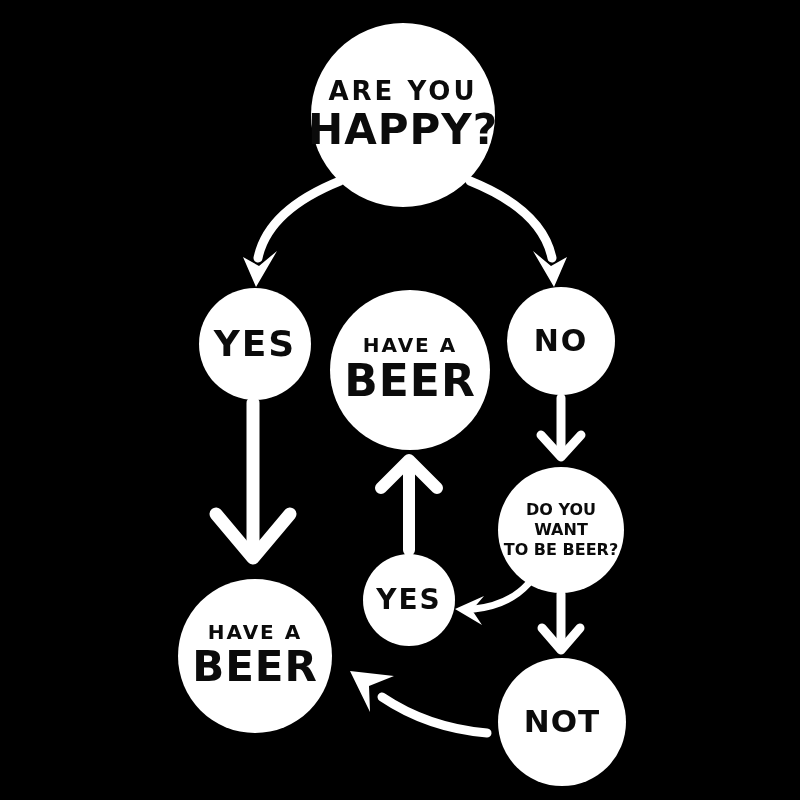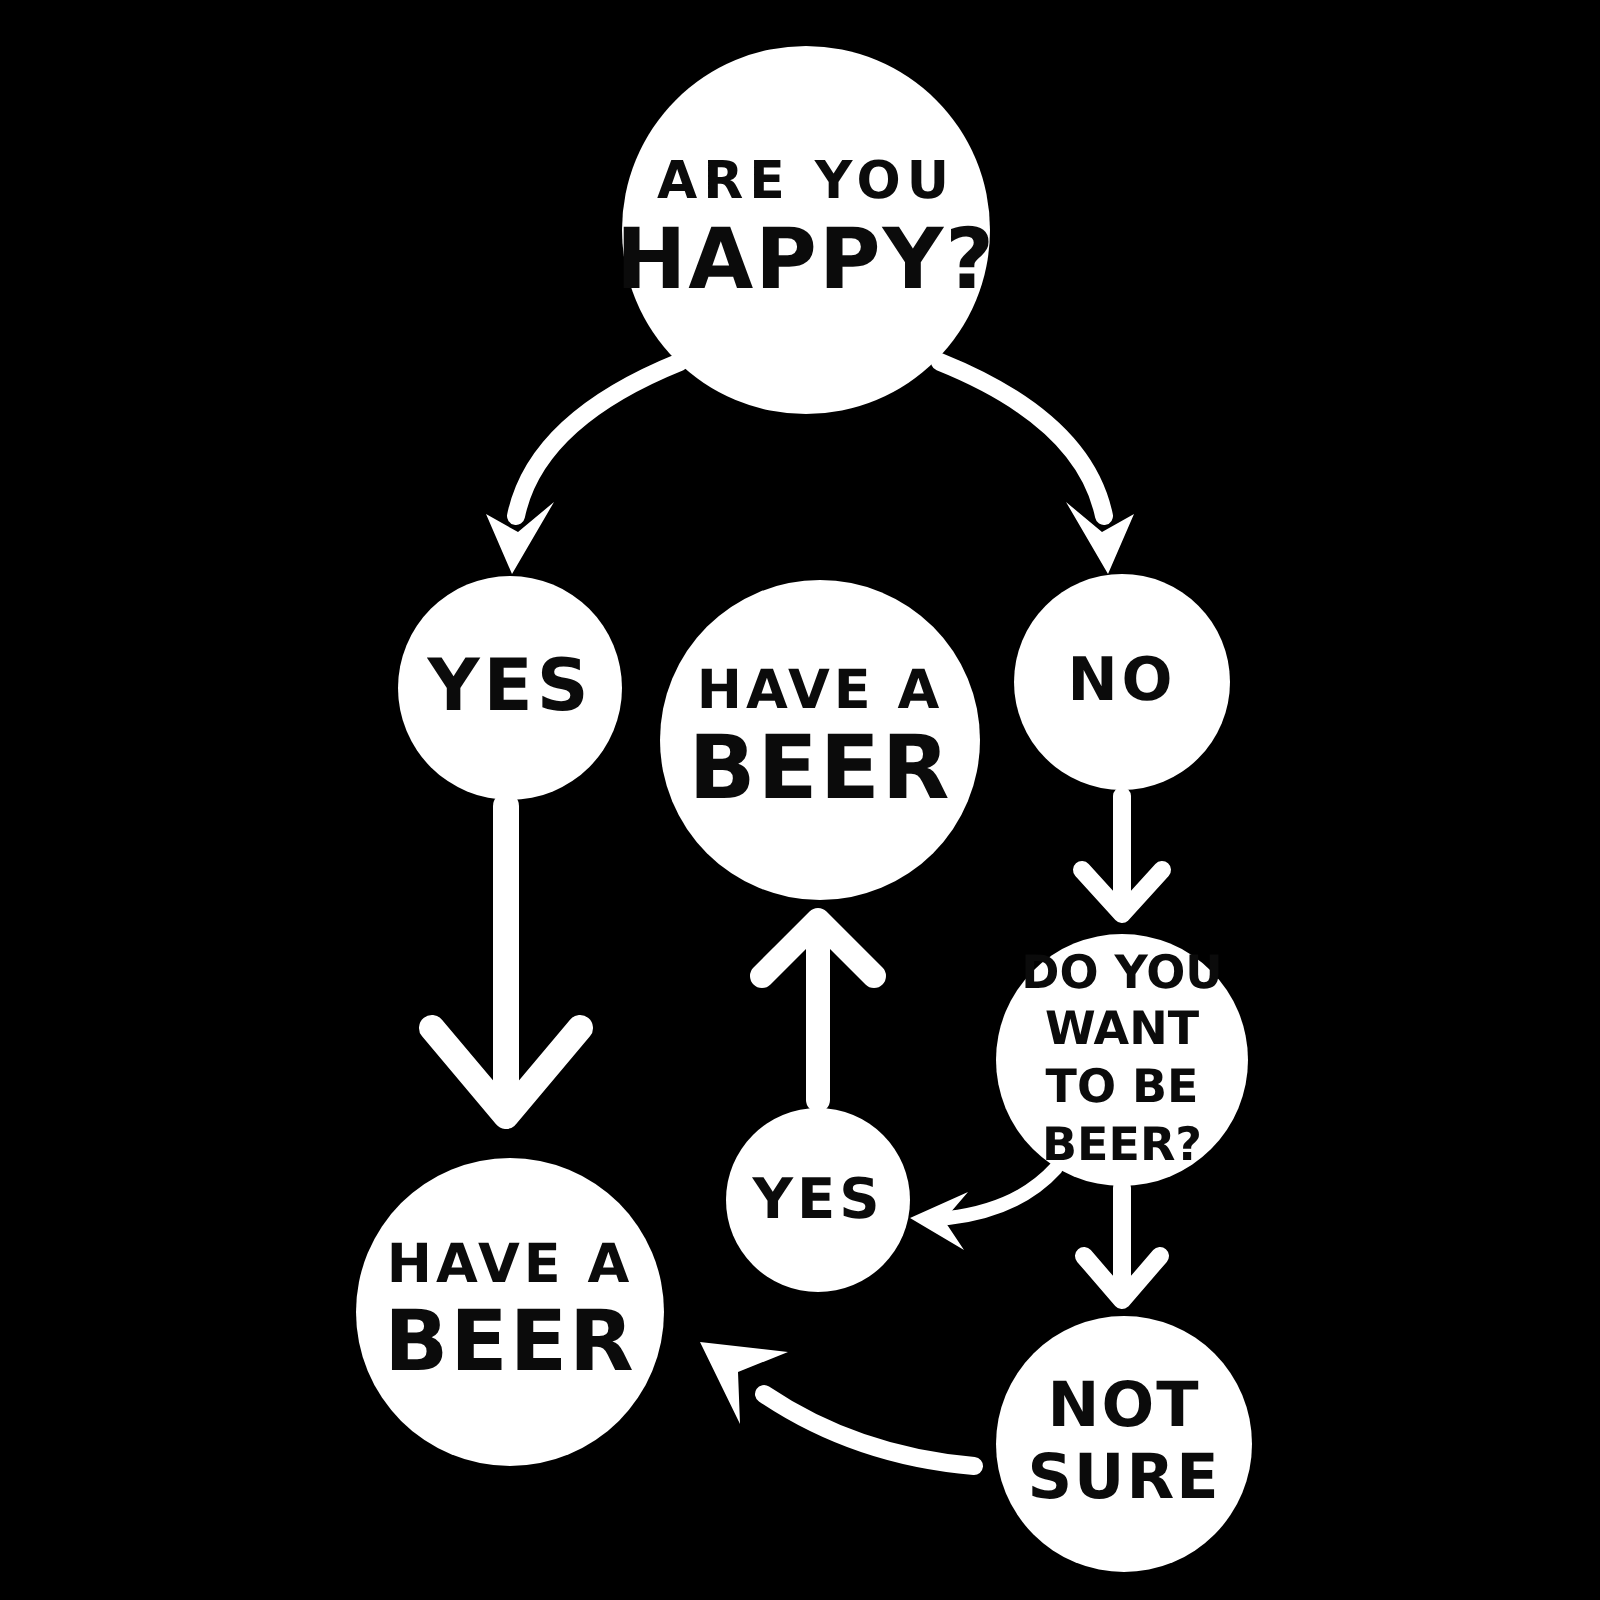--- a/index.html
+++ b/index.html
@@ -27,23 +27,23 @@
     text-align: center;
     color: #0b0b0b;
     font-weight: bold;
     line-height: 1.05;
     letter-spacing: 1px;
   }
   .t-small   { font-size: 26px; letter-spacing: 3px; }
   .t-big     { font-size: 42px; letter-spacing: 1px; margin-top: 2px; }
   .t-yes     { font-size: 36px; letter-spacing: 2px; }
   .t-no      { font-size: 30px; letter-spacing: 2px; text-align: center; }
-  .t-havea   { font-size: 27px; letter-spacing: 2px; }
+  .t-havea   { font-size: 20px; letter-spacing: 2px; }
   .t-beer    { font-size: 44px; letter-spacing: 1px; margin-top: 2px; }
-  .t-want    { font-size: 23px; letter-spacing: 0px; line-height: 1.25; }
+  .t-want    { font-size: 16px; letter-spacing: 0px; line-height: 1.25; }
   .t-yes2    { font-size: 28px; letter-spacing: 2px; }
   .t-notsure { font-size: 31px; letter-spacing: 1px; line-height: 1.15; }
 </style>
 </head>
 <body>
 
 <div class="canvas">
 
   <svg class="arrow-layer" width="800" height="800" viewBox="0 0 800 800">
 
@@ -115,16 +115,15 @@
     <span class="t-yes2">YES</span>
   </div>
 
   <div class="node" style="left:178px; top:579px; width:154px; height:154px;">
     <span class="t-havea">HAVE A</span>
     <span class="t-beer" style="font-size:42px">BEER</span>
   </div>
 
   <div class="node" style="left:498px; top:658px; width:128px; height:128px;">
     <span class="t-notsure">NOT</span>
-    <span class="t-notsure">SURE</span>
   </div>
 
 </div>
 
 </body></html>

